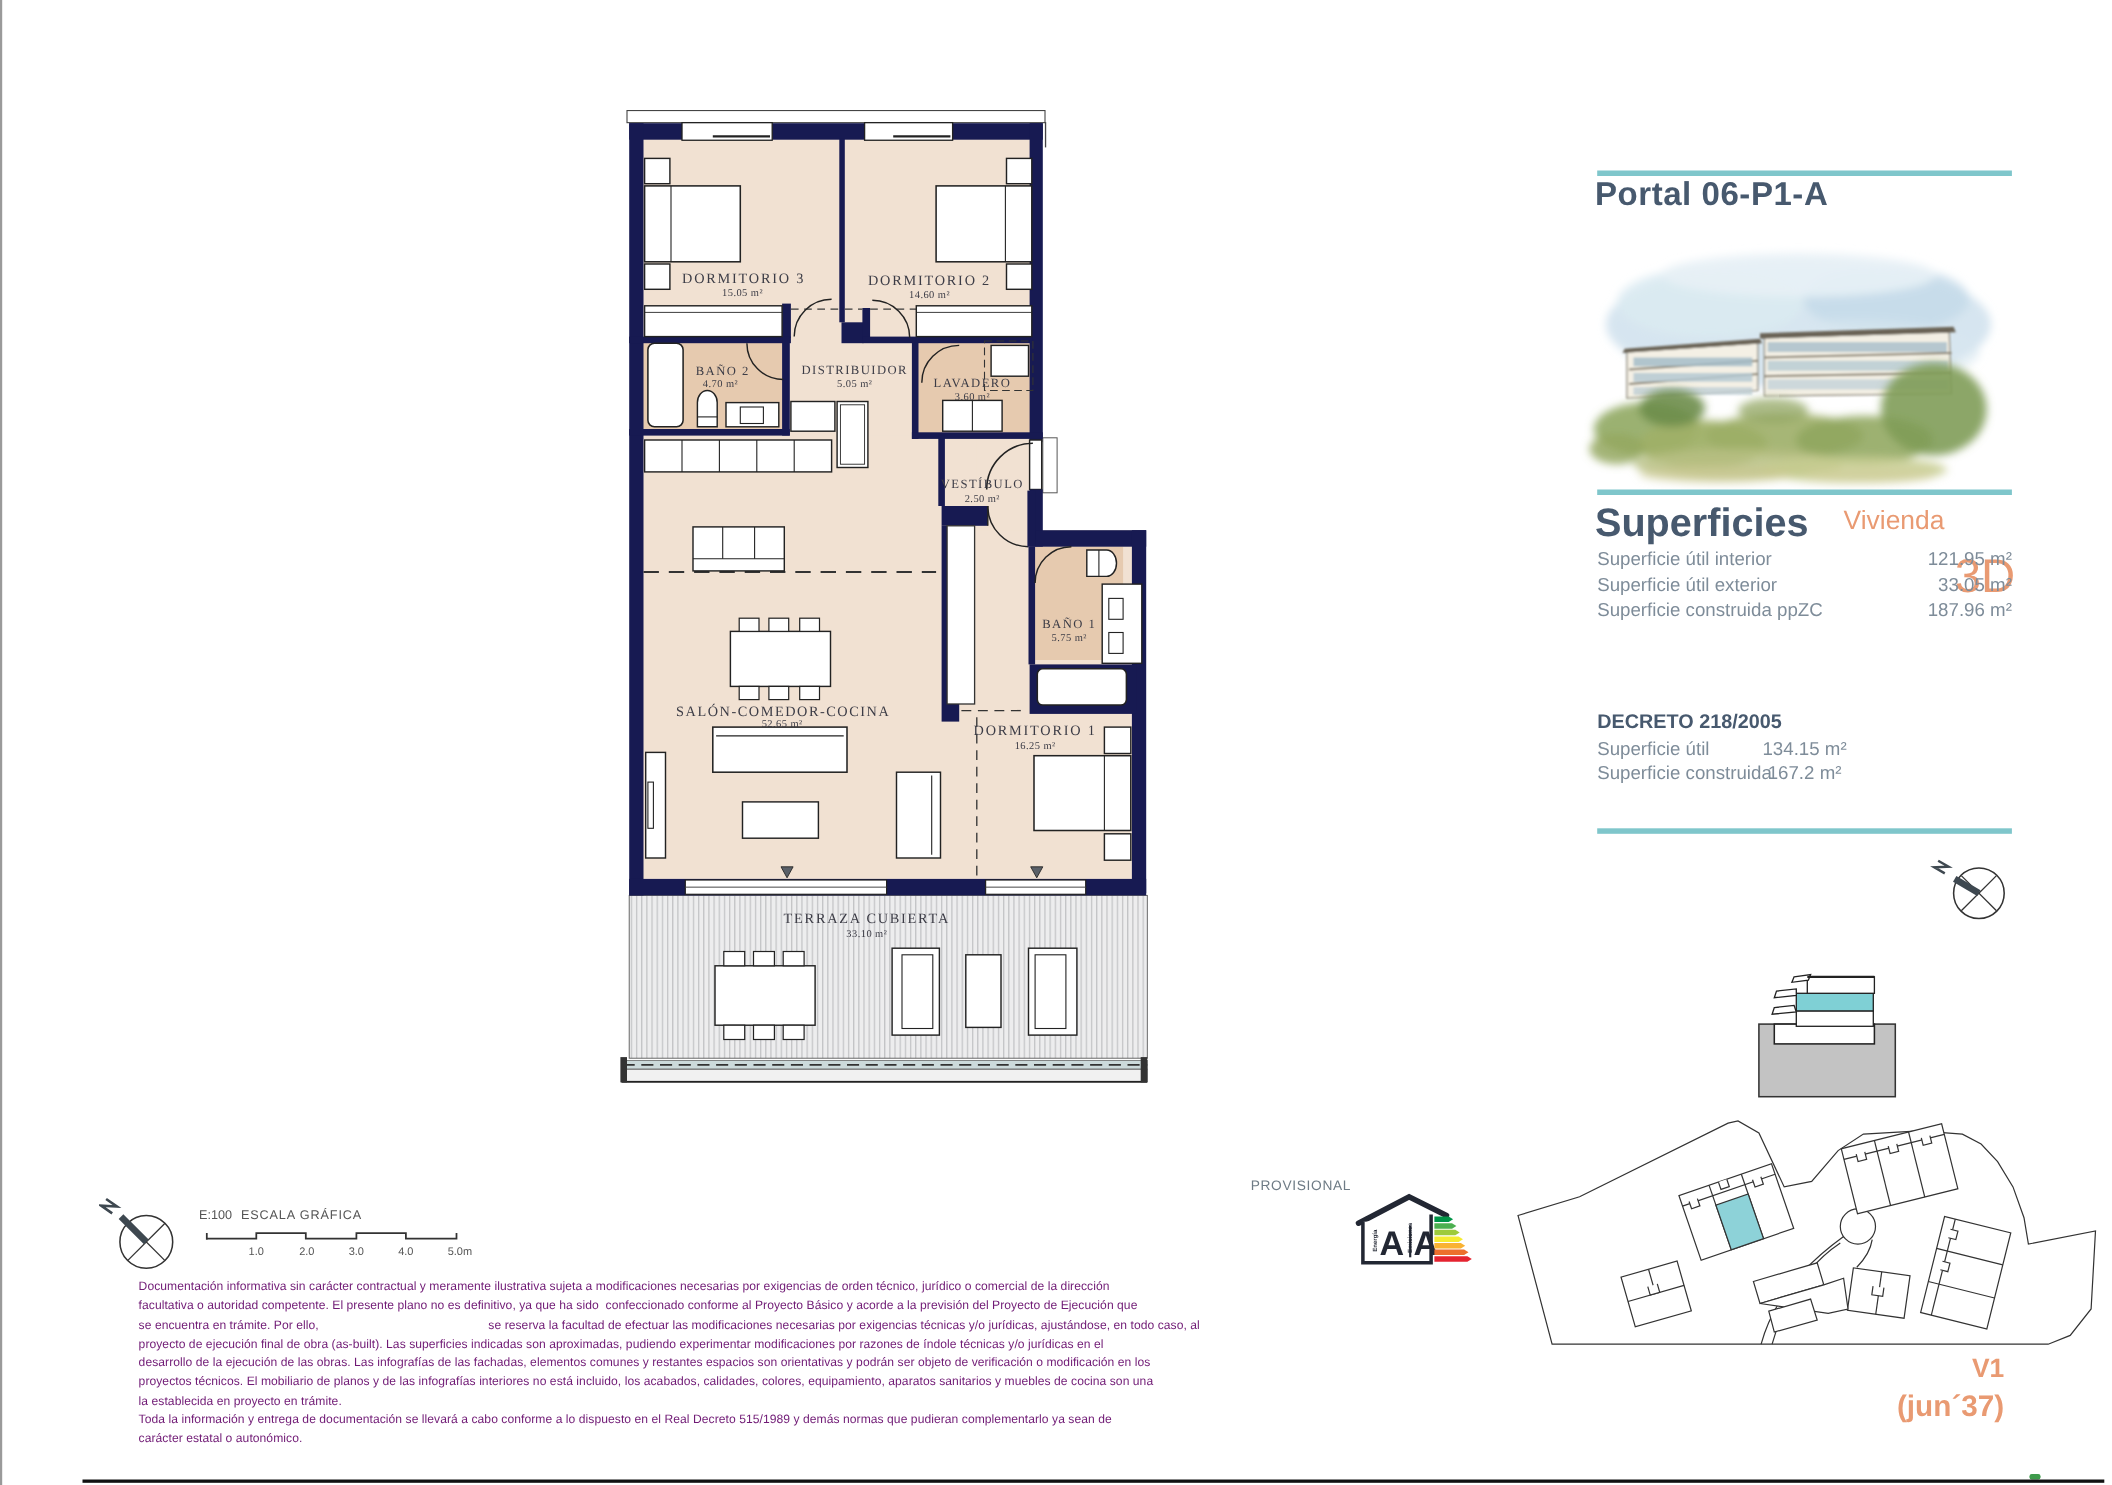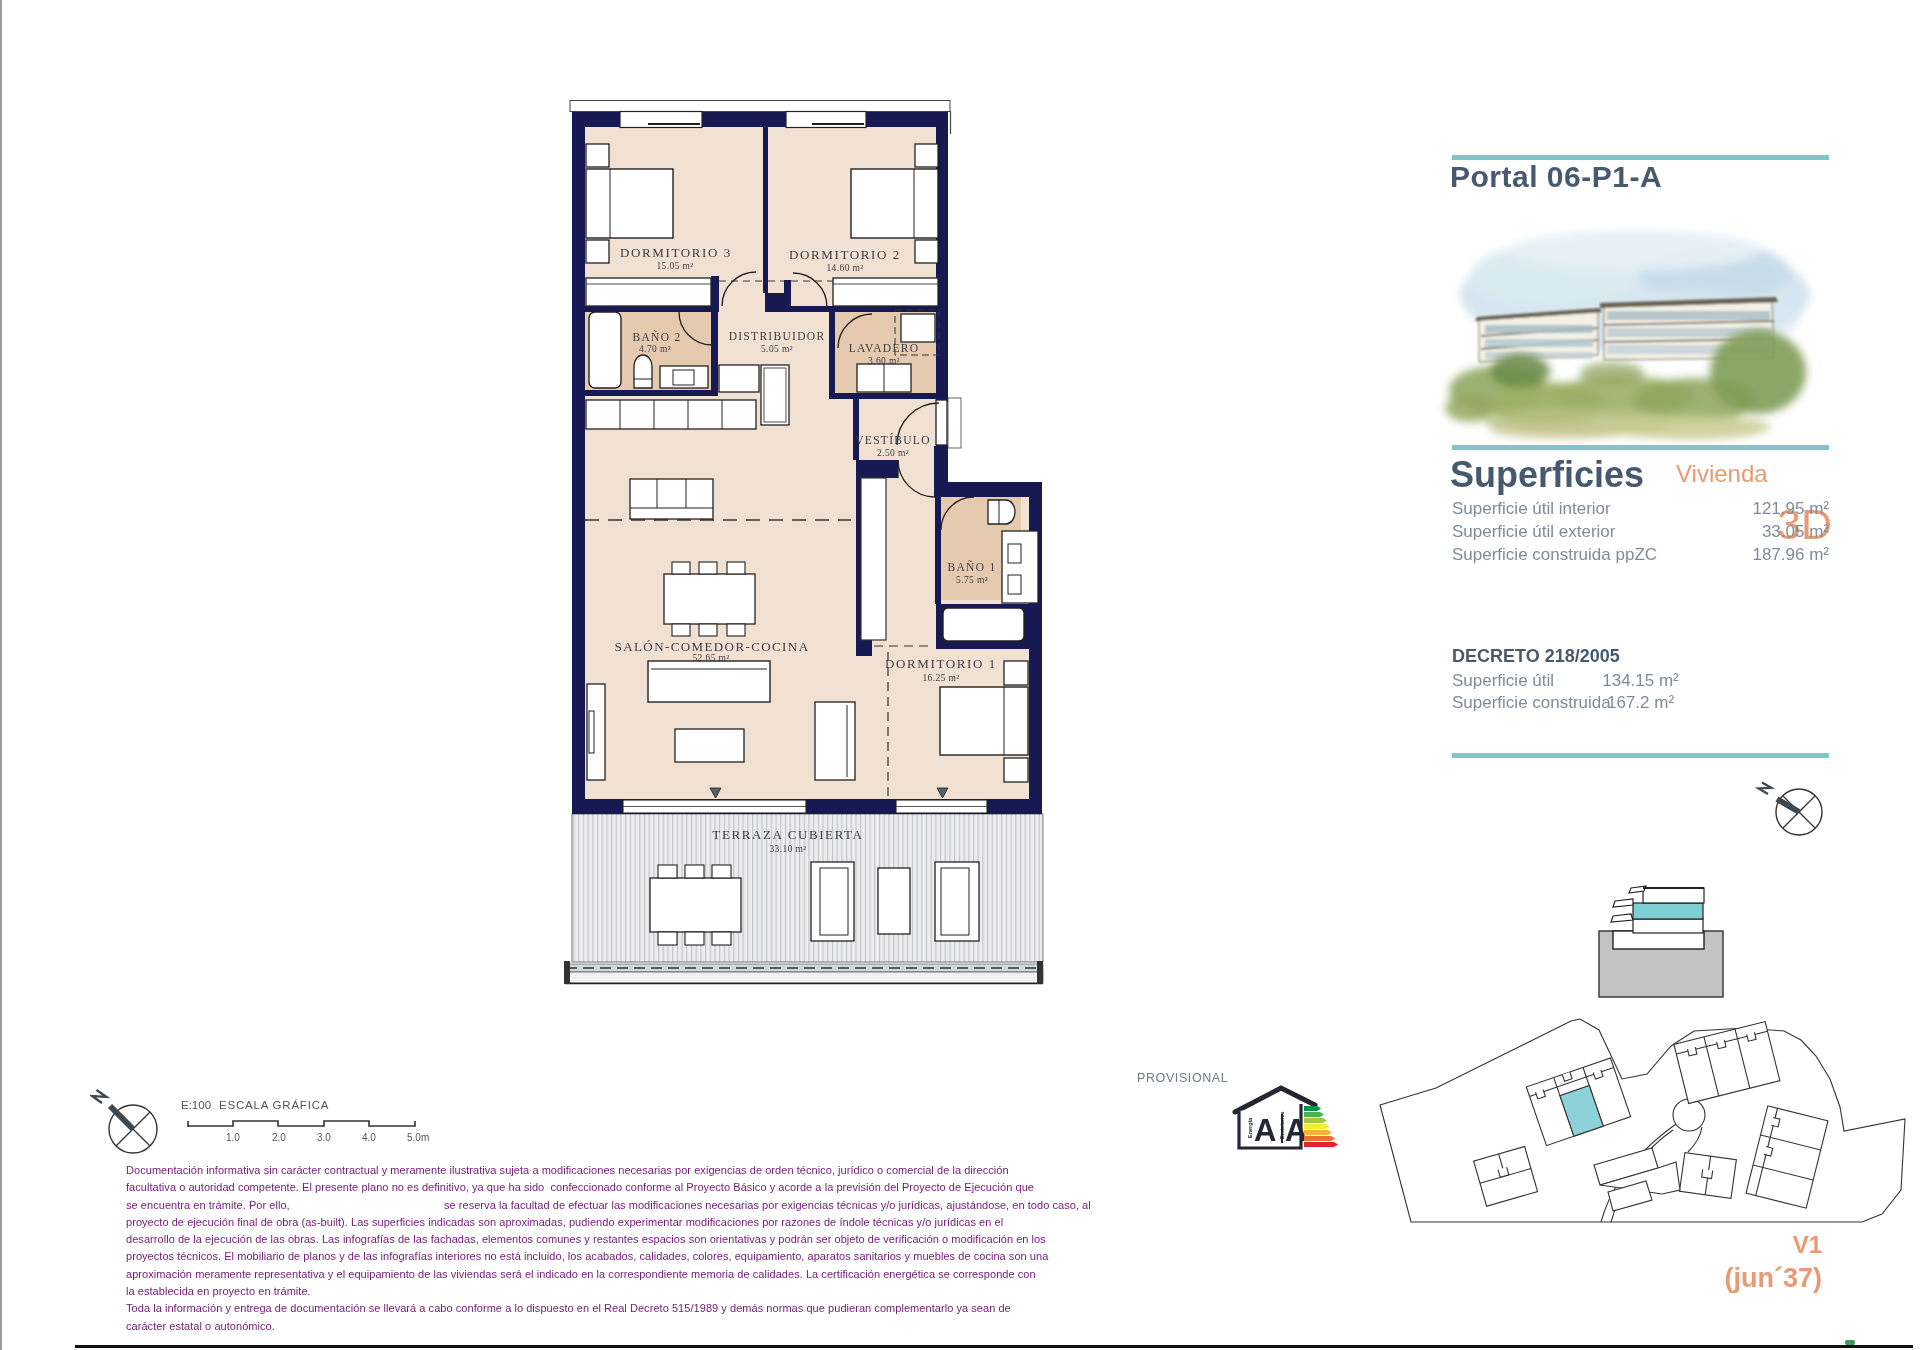--- a/index.html
+++ b/index.html
@@ -692,17 +692,16 @@
 </g>
 </svg>
 
 <div class="abs" style="left:110px;top:1162px;width:1290px;font-size:11px;letter-spacing:0.05px;line-height:17.3px;color:#701a75;margin-left:16px;">
 <div style="white-space:nowrap;">Documentación informativa sin carácter contractual y meramente ilustrativa sujeta a modificaciones necesarias por exigencias de orden técnico, jurídico o comercial de la dirección</div>
 <div style="white-space:nowrap;">facultativa o autoridad competente. El presente plano no es definitivo, ya que ha sido&nbsp; confeccionado conforme al Proyecto Básico y acorde a la previsión del Proyecto de Ejecución que</div>
 <div style="white-space:nowrap;">se encuentra en trámite. Por ello, <span style="display:inline-block;width:148px;"></span> se reserva la facultad de efectuar las modificaciones necesarias por exigencias técnicas y/o jurídicas, ajustándose, en todo caso, al</div>
 <div style="white-space:nowrap;">proyecto de ejecución final de obra (as-built). Las superficies indicadas son aproximadas, pudiendo experimentar modificaciones por razones de índole técnicas y/o jurídicas en el</div>
 <div style="white-space:nowrap;">desarrollo de la ejecución de las obras. Las infografías de las fachadas, elementos comunes y restantes espacios son orientativas y podrán ser objeto de verificación o modificación en los</div>
 <div style="white-space:nowrap;">proyectos técnicos. El mobiliario de planos y de las infografías interiores no está incluido, los acabados, calidades, colores, equipamiento, aparatos sanitarios y muebles de cocina son una</div>
-<div style="white-space:nowrap;">aproximación meramente representativa y el equipamiento de las viviendas será el indicado en la correspondiente memoria de calidades. La certificación energética se corresponde con</div>
 <div style="white-space:nowrap;">la establecida en proyecto en trámite.</div>
 <div style="white-space:nowrap;">Toda la información y entrega de documentación se llevará a cabo conforme a lo dispuesto en el Real Decreto 515/1989 y demás normas que pudieran complementarlo ya sean de</div>
 <div style="white-space:nowrap;">carácter estatal o autonómico.</div>
 </div>
 
 </body></html>

